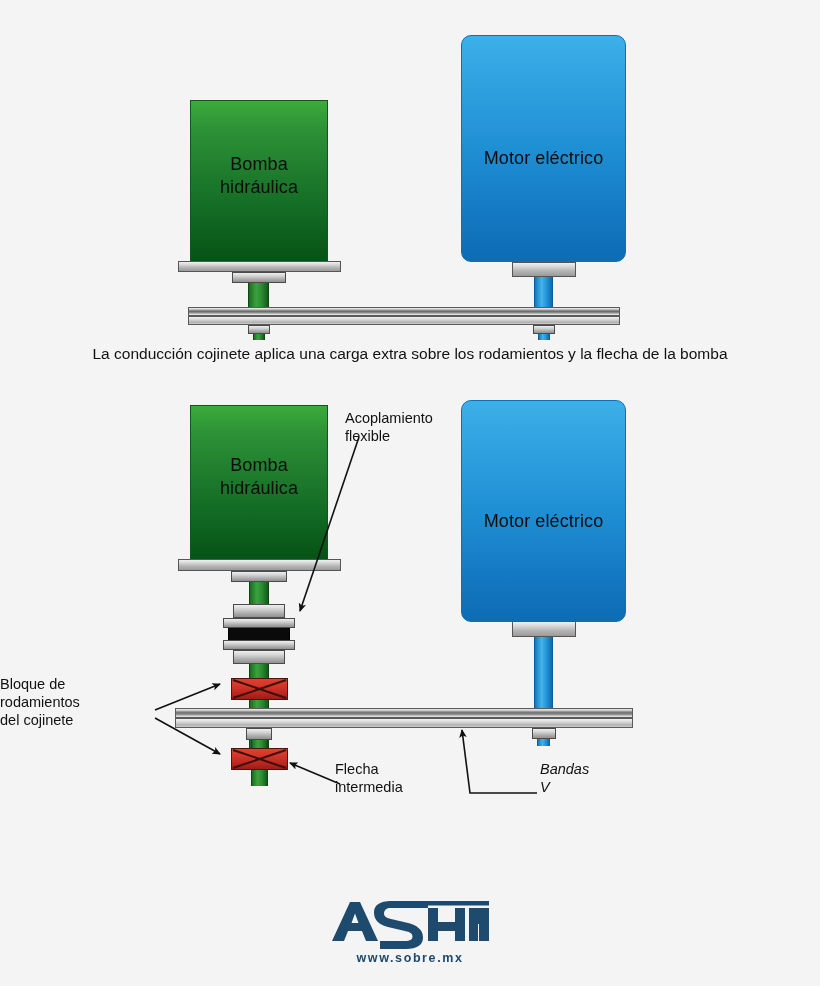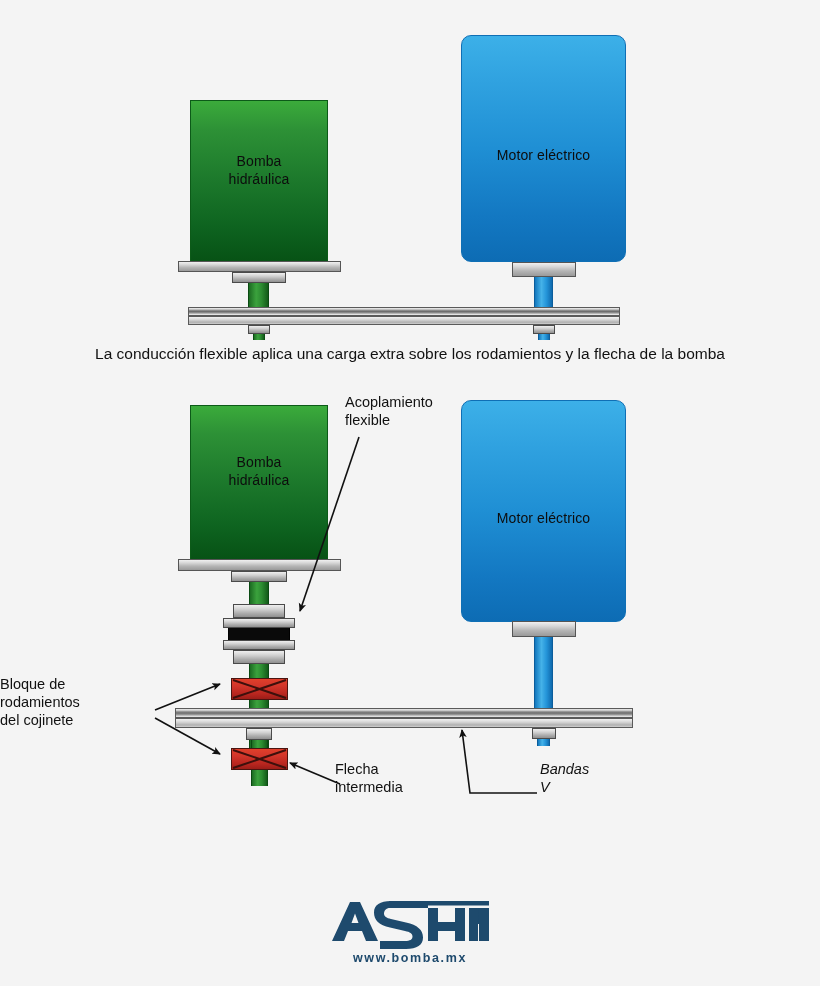--- a/index.html
+++ b/index.html
@@ -32,21 +32,21 @@
     border: 1px solid #0f6fb5;
     border-radius: 10px;
     box-sizing: border-box;
   }
   .body-label {
     position: absolute;
     left: 0;
     right: 0;
     text-align: center;
     color: #0d0d0d;
-    font-size: 14px;
+    font-size: 18px;
     line-height: 1.28;
     letter-spacing: .1px;
   }
 
   
   .metal {
     background: linear-gradient(to bottom, #f0f0f0 0%, #d8d8d8 28%, #b4b4b4 62%, #9a9a9a 100%);
     border: 1px solid #555;
     box-sizing: border-box;
   }
@@ -163,21 +163,21 @@
     <div class="abs belt-rail" style="left:188px; top:307px; width:432px; height:9px;"></div>
     <div class="abs belt-rail-thin" style="left:188px; top:316px; width:432px; height:9px;"></div>
 
     <div class="abs metal-flange" style="left:248px; top:325px; width:22px; height:9px;"></div>
     <div class="abs shaft-green" style="left:253px; top:334px; width:12px; height:6px;"></div>
 
     <div class="abs metal-flange" style="left:533px; top:325px; width:22px; height:9px;"></div>
     <div class="abs shaft-blue" style="left:538px; top:334px; width:12px; height:6px;"></div>
   </div>
 
-  <div class="caption" style="top:345px;">La conducción flexible aplica una carga extra sobre los rodamientos y la flecha de la bomba</div>
+  <div class="caption" style="top:345px;">La conducción cojinete aplica una carga extra sobre los rodamientos y la flecha de la bomba</div>
 
   <div class="abs" style="left:0; top:385px; width:820px; height:430px;">
 
     <div class="abs pump-body" style="left:190px; top:20px; width:138px; height:155px;">
       <div class="body-label" style="top:48px; white-space:pre-line;">Bomba
 hidráulica</div>
     </div>
 
     <div class="abs metal" style="left:178px; top:174px; width:163px; height:12px;"></div>
 
@@ -239,21 +239,21 @@
 
       <path d="M155,325 L220,299" stroke="#111" stroke-width="1.6" fill="none" marker-end="url(#arrowhead)"></path>
 
       <path d="M155,333 L220,369" stroke="#111" stroke-width="1.6" fill="none" marker-end="url(#arrowhead)"></path>
 
       <path d="M340,399 L290,378" stroke="#111" stroke-width="1.6" fill="none" marker-end="url(#arrowhead)"></path>
 
       <path d="M537,408 L470,408 L462,345" stroke="#111" stroke-width="1.6" fill="none" marker-end="url(#arrowhead)"></path>
     </svg>
 
-    <div class="callout" style="left:345px; top:8px; width:140px;">Acoplamiento
+    <div class="callout" style="left:345px; top:24px; width:140px;">Acoplamiento
 flexible</div>
 
     <div class="callout right" style="left:0px; top:290px; width:148px;">Bloque de
 rodamientos
 del cojinete</div>
 
     <div class="callout center" style="left:335px; top:375px; width:110px;">Flecha
 intermedia</div>
 
     <div class="callout center" style="left:540px; top:375px; width:90px;font-style:italic;">Bandas
@@ -276,16 +276,16 @@
 
       <path d="M196,20 L216,20 L216,48 L250,48 L250,20 L270,20
                L270,86 L250,86 L250,66 L216,66 L216,86 L196,86 Z" fill="#1e4a6d"></path>
 
       <path d="M278,86 L278,20 L300,20 L312,52 L316,52 L316,86 L300,86
                L300,52 L296,52 L296,86 Z" fill="#1e4a6d"></path>
       <path d="M296,20 L318,20 L318,86 L298,86 L298,46 Z" fill="#1e4a6d"></path>
 
       <rect x="118" y="6" width="200" height="9" fill="#1e4a6d"></rect>
     </svg>
-    <div class="logo-sub">www.bomba.mx</div>
+    <div class="logo-sub">www.sobre.mx</div>
   </div>
 
 </div>
 
 </body></html>

